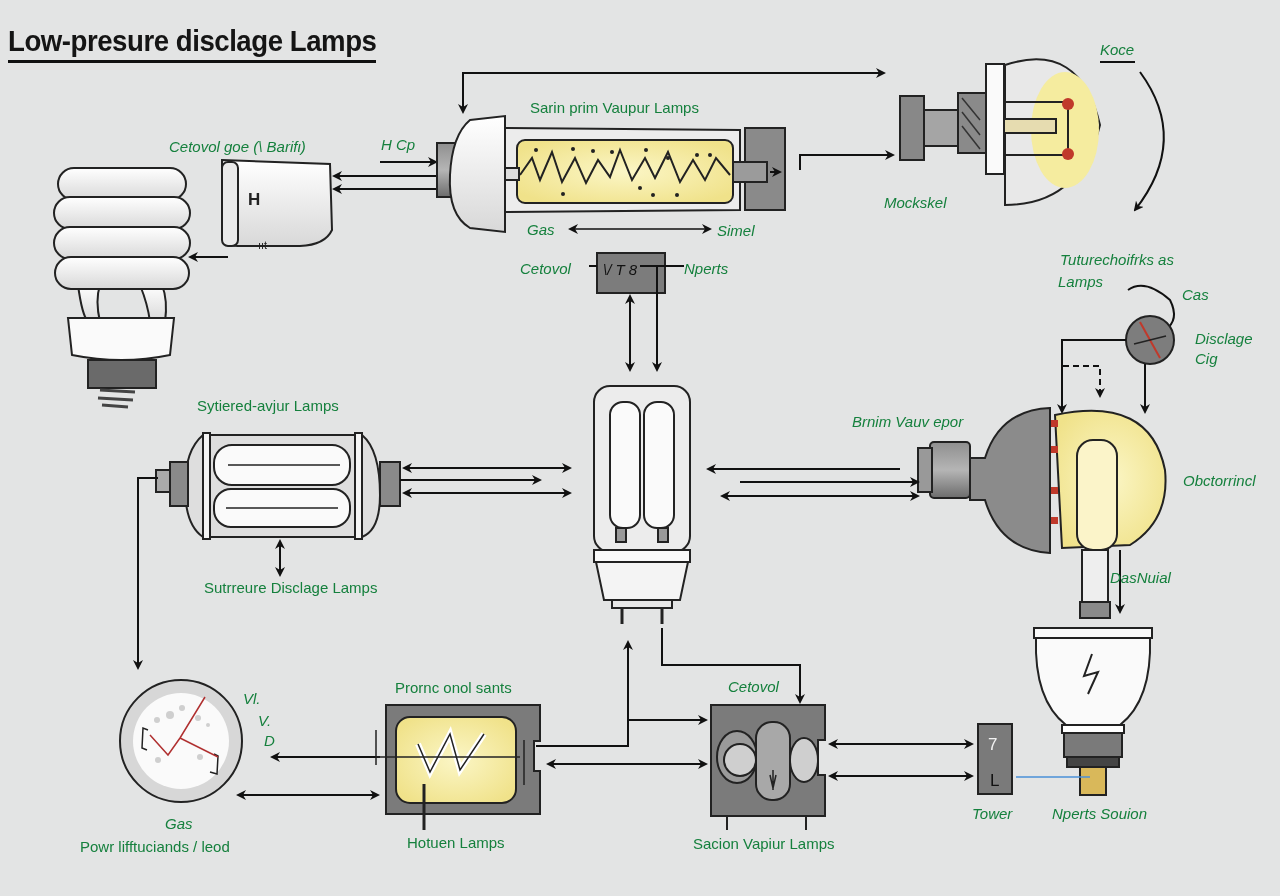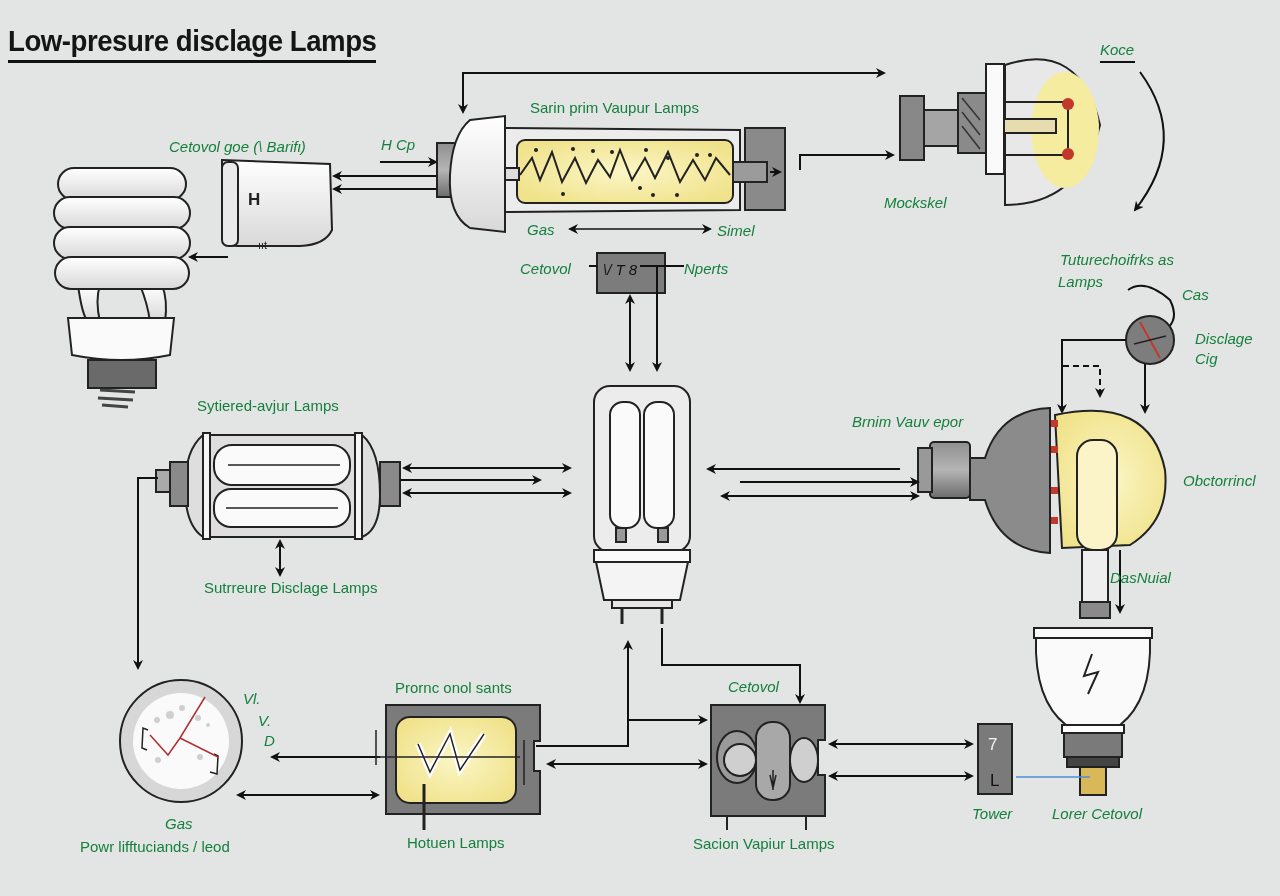--- a/index.html
+++ b/index.html
@@ -275,13 +275,13 @@
 <div class="lbl it" style="left:243px;top:690px;">Vl.</div>
 <div class="lbl it" style="left:258px;top:712px;">V.</div>
 <div class="lbl it" style="left:264px;top:732px;">D</div>
 <div class="lbl it" style="left:165px;top:815px;">Gas</div>
 <div class="lbl" style="left:80px;top:838px;">Powr lifftuciands / leod</div>
 <div class="lbl" style="left:395px;top:679px;">Prornc onol sants</div>
 <div class="lbl" style="left:407px;top:834px;">Hotuen Lamps</div>
 <div class="lbl it" style="left:728px;top:678px;">Cetovol</div>
 <div class="lbl" style="left:693px;top:835px;">Sacion Vapiur Lamps</div>
 <div class="lbl it" style="left:972px;top:805px;">Tower</div>
-<div class="lbl it" style="left:1052px;top:805px;">Lorer Cetovol</div>
+<div class="lbl it" style="left:1052px;top:805px;">Nperts Souion</div>
 
 </body></html>

